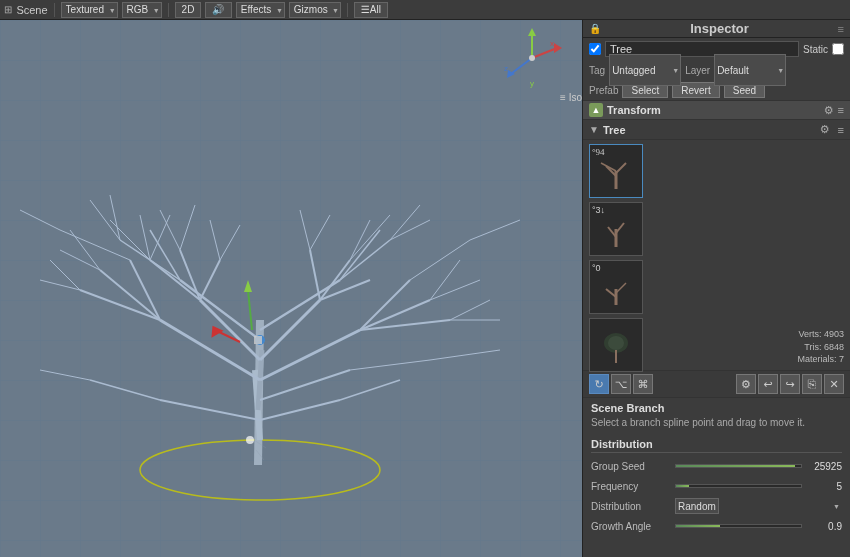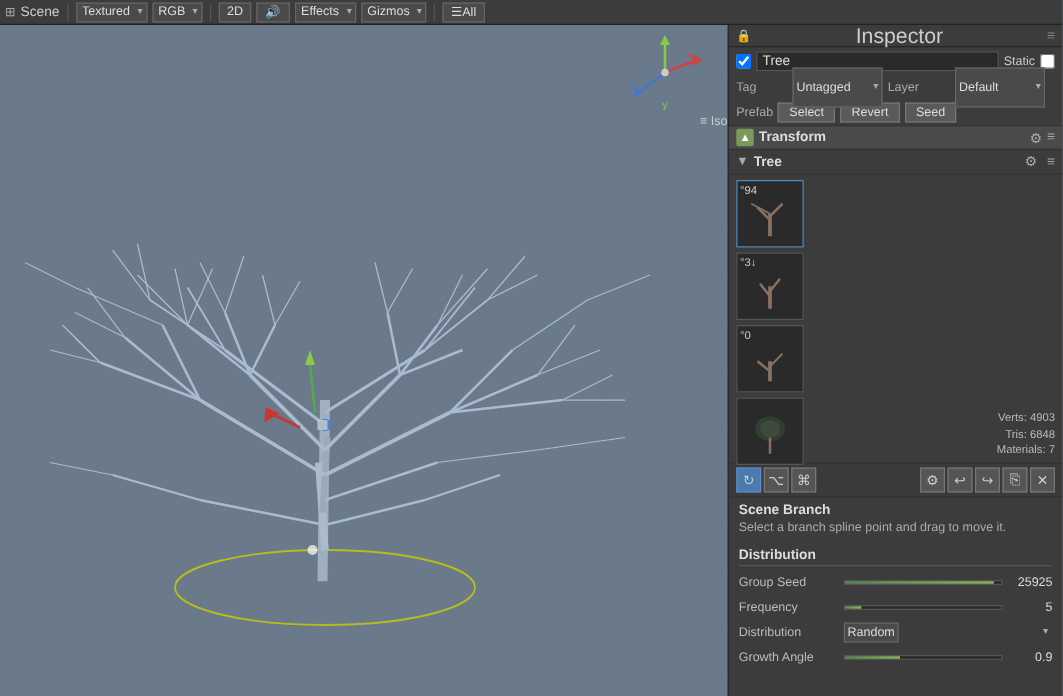--- a/index.html
+++ b/index.html
@@ -122,22 +122,22 @@
       align-items: center;
       justify-content: space-between;
       background: #3c3c3c;
       padding: 2px 6px;
       border-bottom: 1px solid #222;
       height: 18px;
       flex-shrink: 0;
     }
     .inspector-title {
       color: #ccc;
-      font-size: 17px;
-      font-weight: normal;
+      font-size: 13px;
+      font-weight: bold;
     }
 
     
     .obj-header-row {
       display: flex;
       align-items: center;
       padding: 2px 6px;
       background: #3c3c3c;
       gap: 4px;
       height: 22px;
@@ -177,21 +177,20 @@
     }
     .tag-label { color: #aaa; font-size: 10px; }
     .tag-dropdown, .layer-dropdown {
       background: #4a4a4a;
       border: 1px solid #666;
       color: #ddd;
       font-size: 10px;
       padding: 1px 2px;
       height: 32px;
       cursor: pointer;
-      margin-left: 25px;
     }
     .tag-dropdown { width: 72px; }
     .layer-label { color: #aaa; font-size: 10px; }
     .layer-dropdown { width: 72px; }
 
     
     .prefab-row {
       display: flex;
       align-items: center;
       padding: 2px 6px;
@@ -278,20 +277,21 @@
       background: #2a2a2a;
       border: 1px solid #555;
       display: flex;
       align-items: center;
       justify-content: center;
       position: relative;
       cursor: pointer;
     }
     .thumbnail-item.selected {
       border-color: #4a8abf;
+      font-family: Liberation Serif, serif;
     }
     .thumbnail-num {
       position: absolute;
       top: 2px;
       left: 2px;
       font-size: 9px;
       color: #ccc;
     }
 
     .verts-info {

